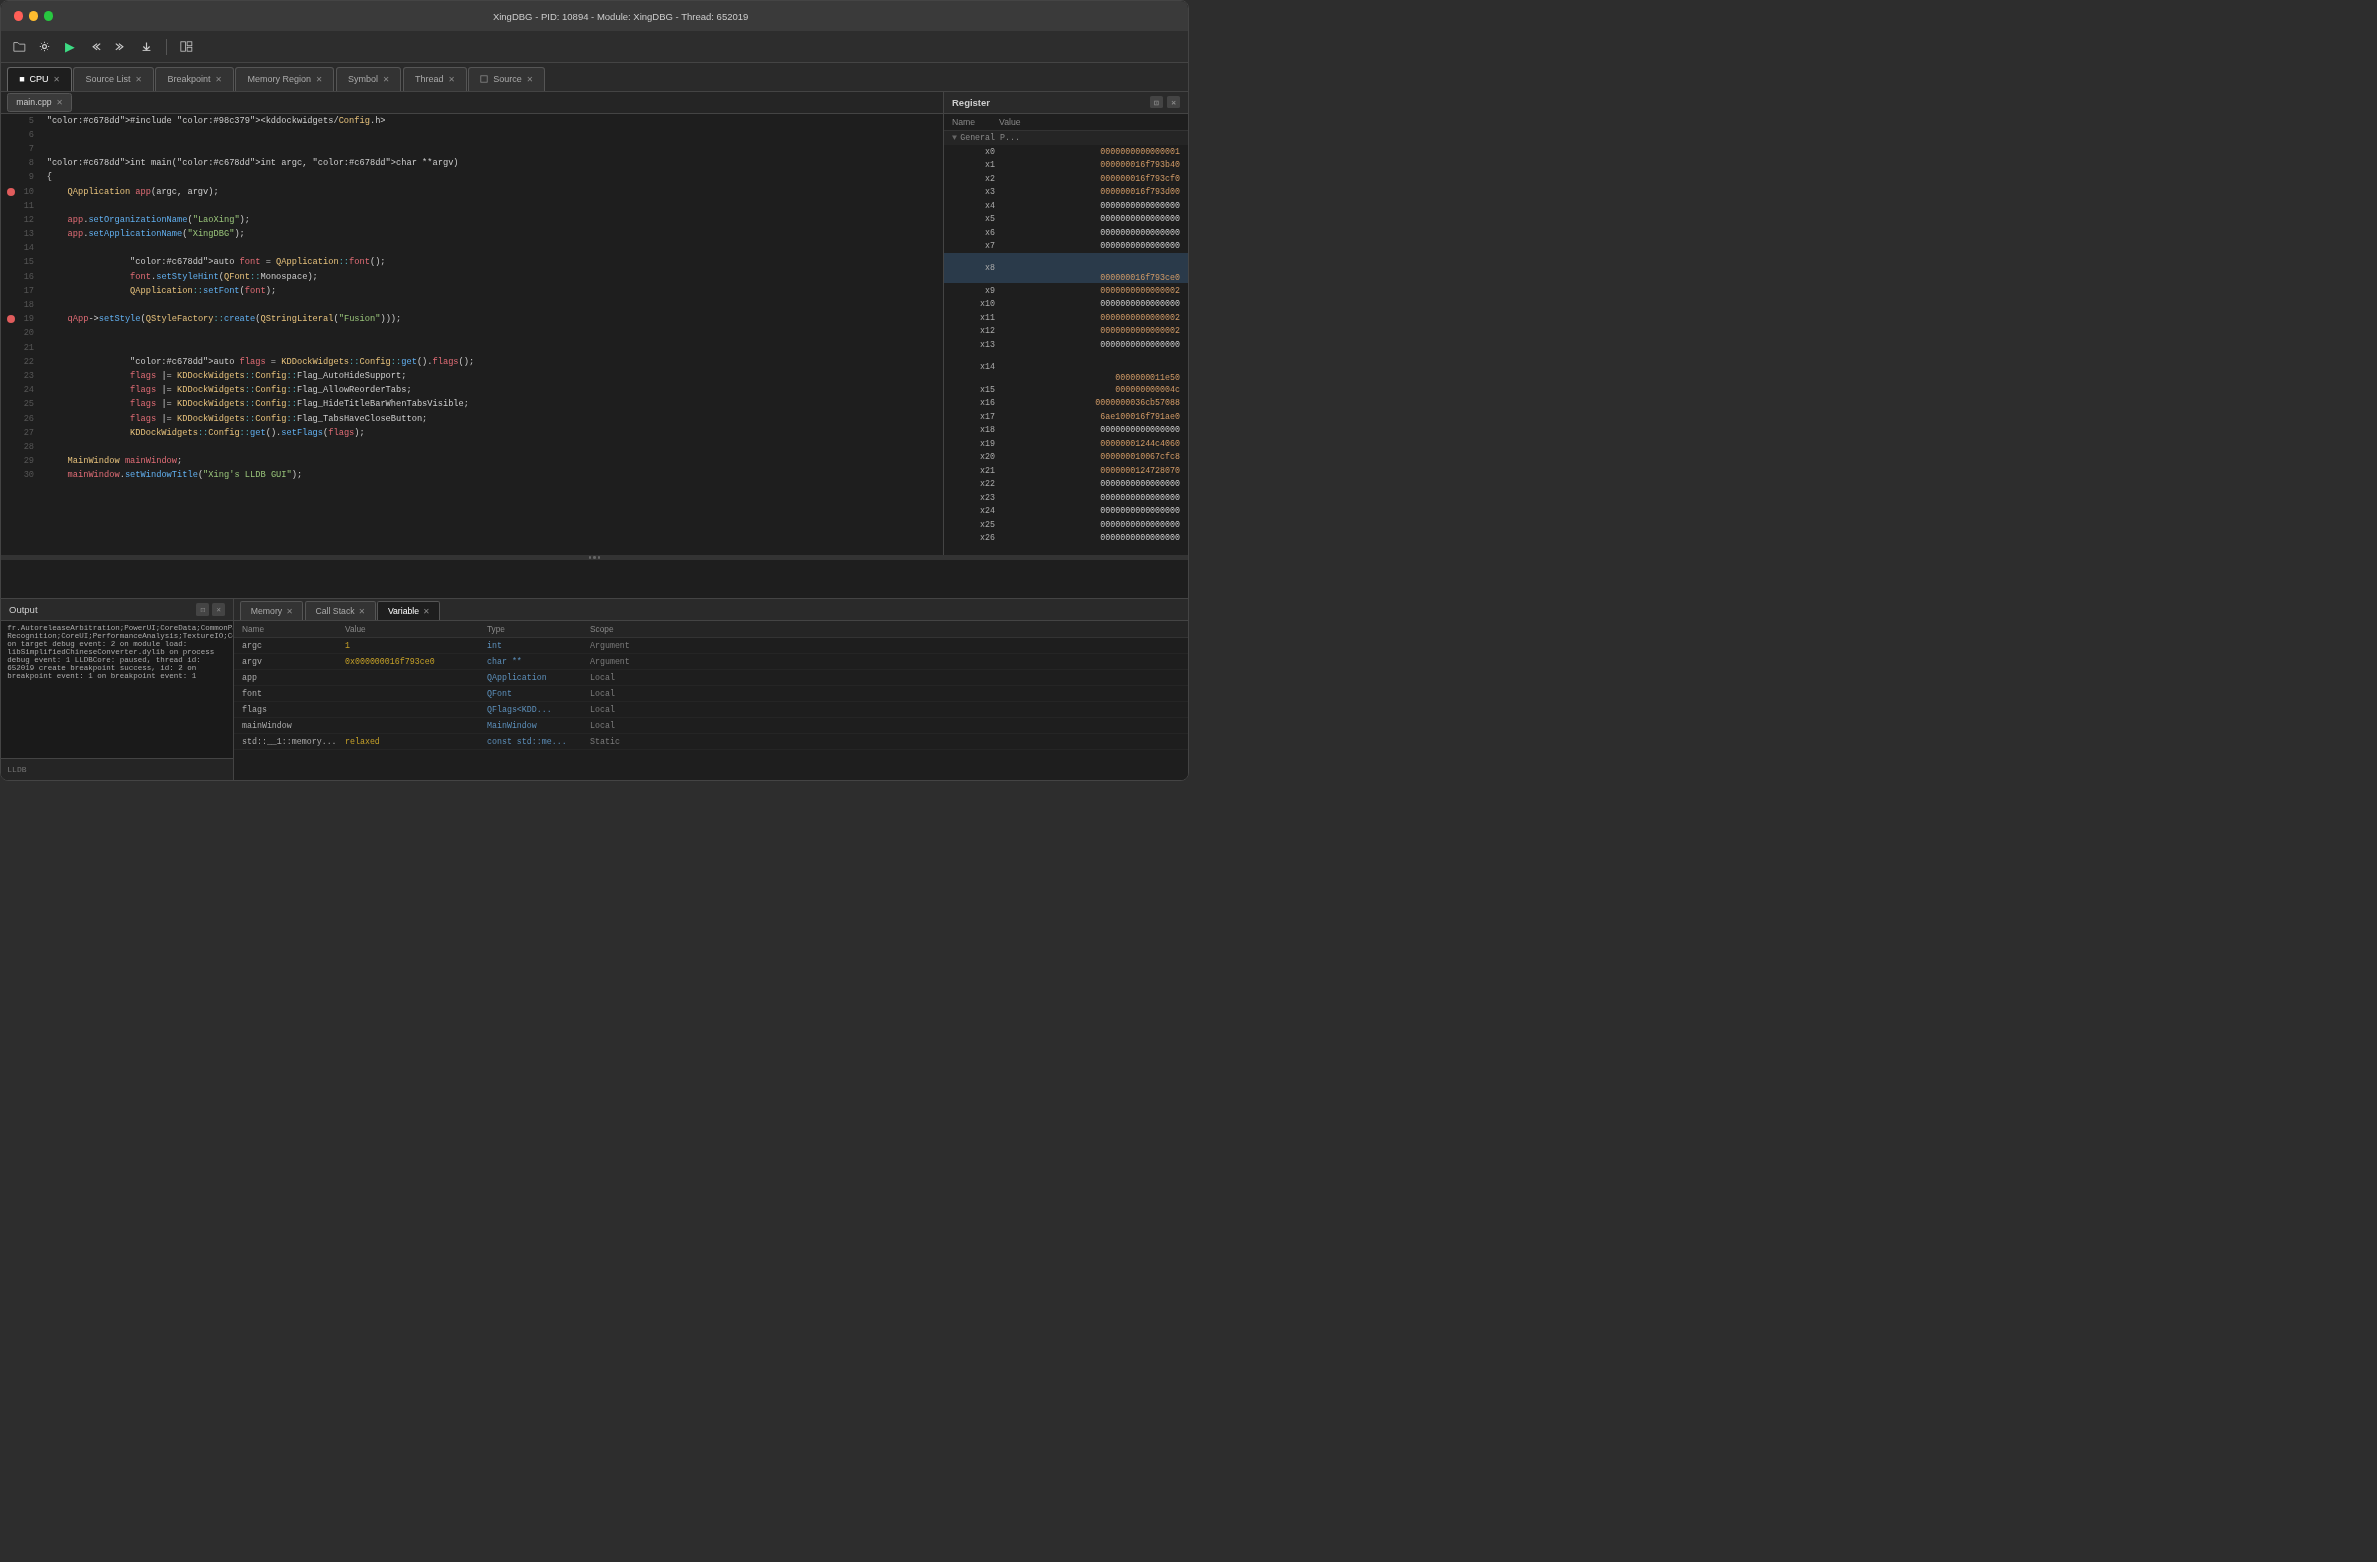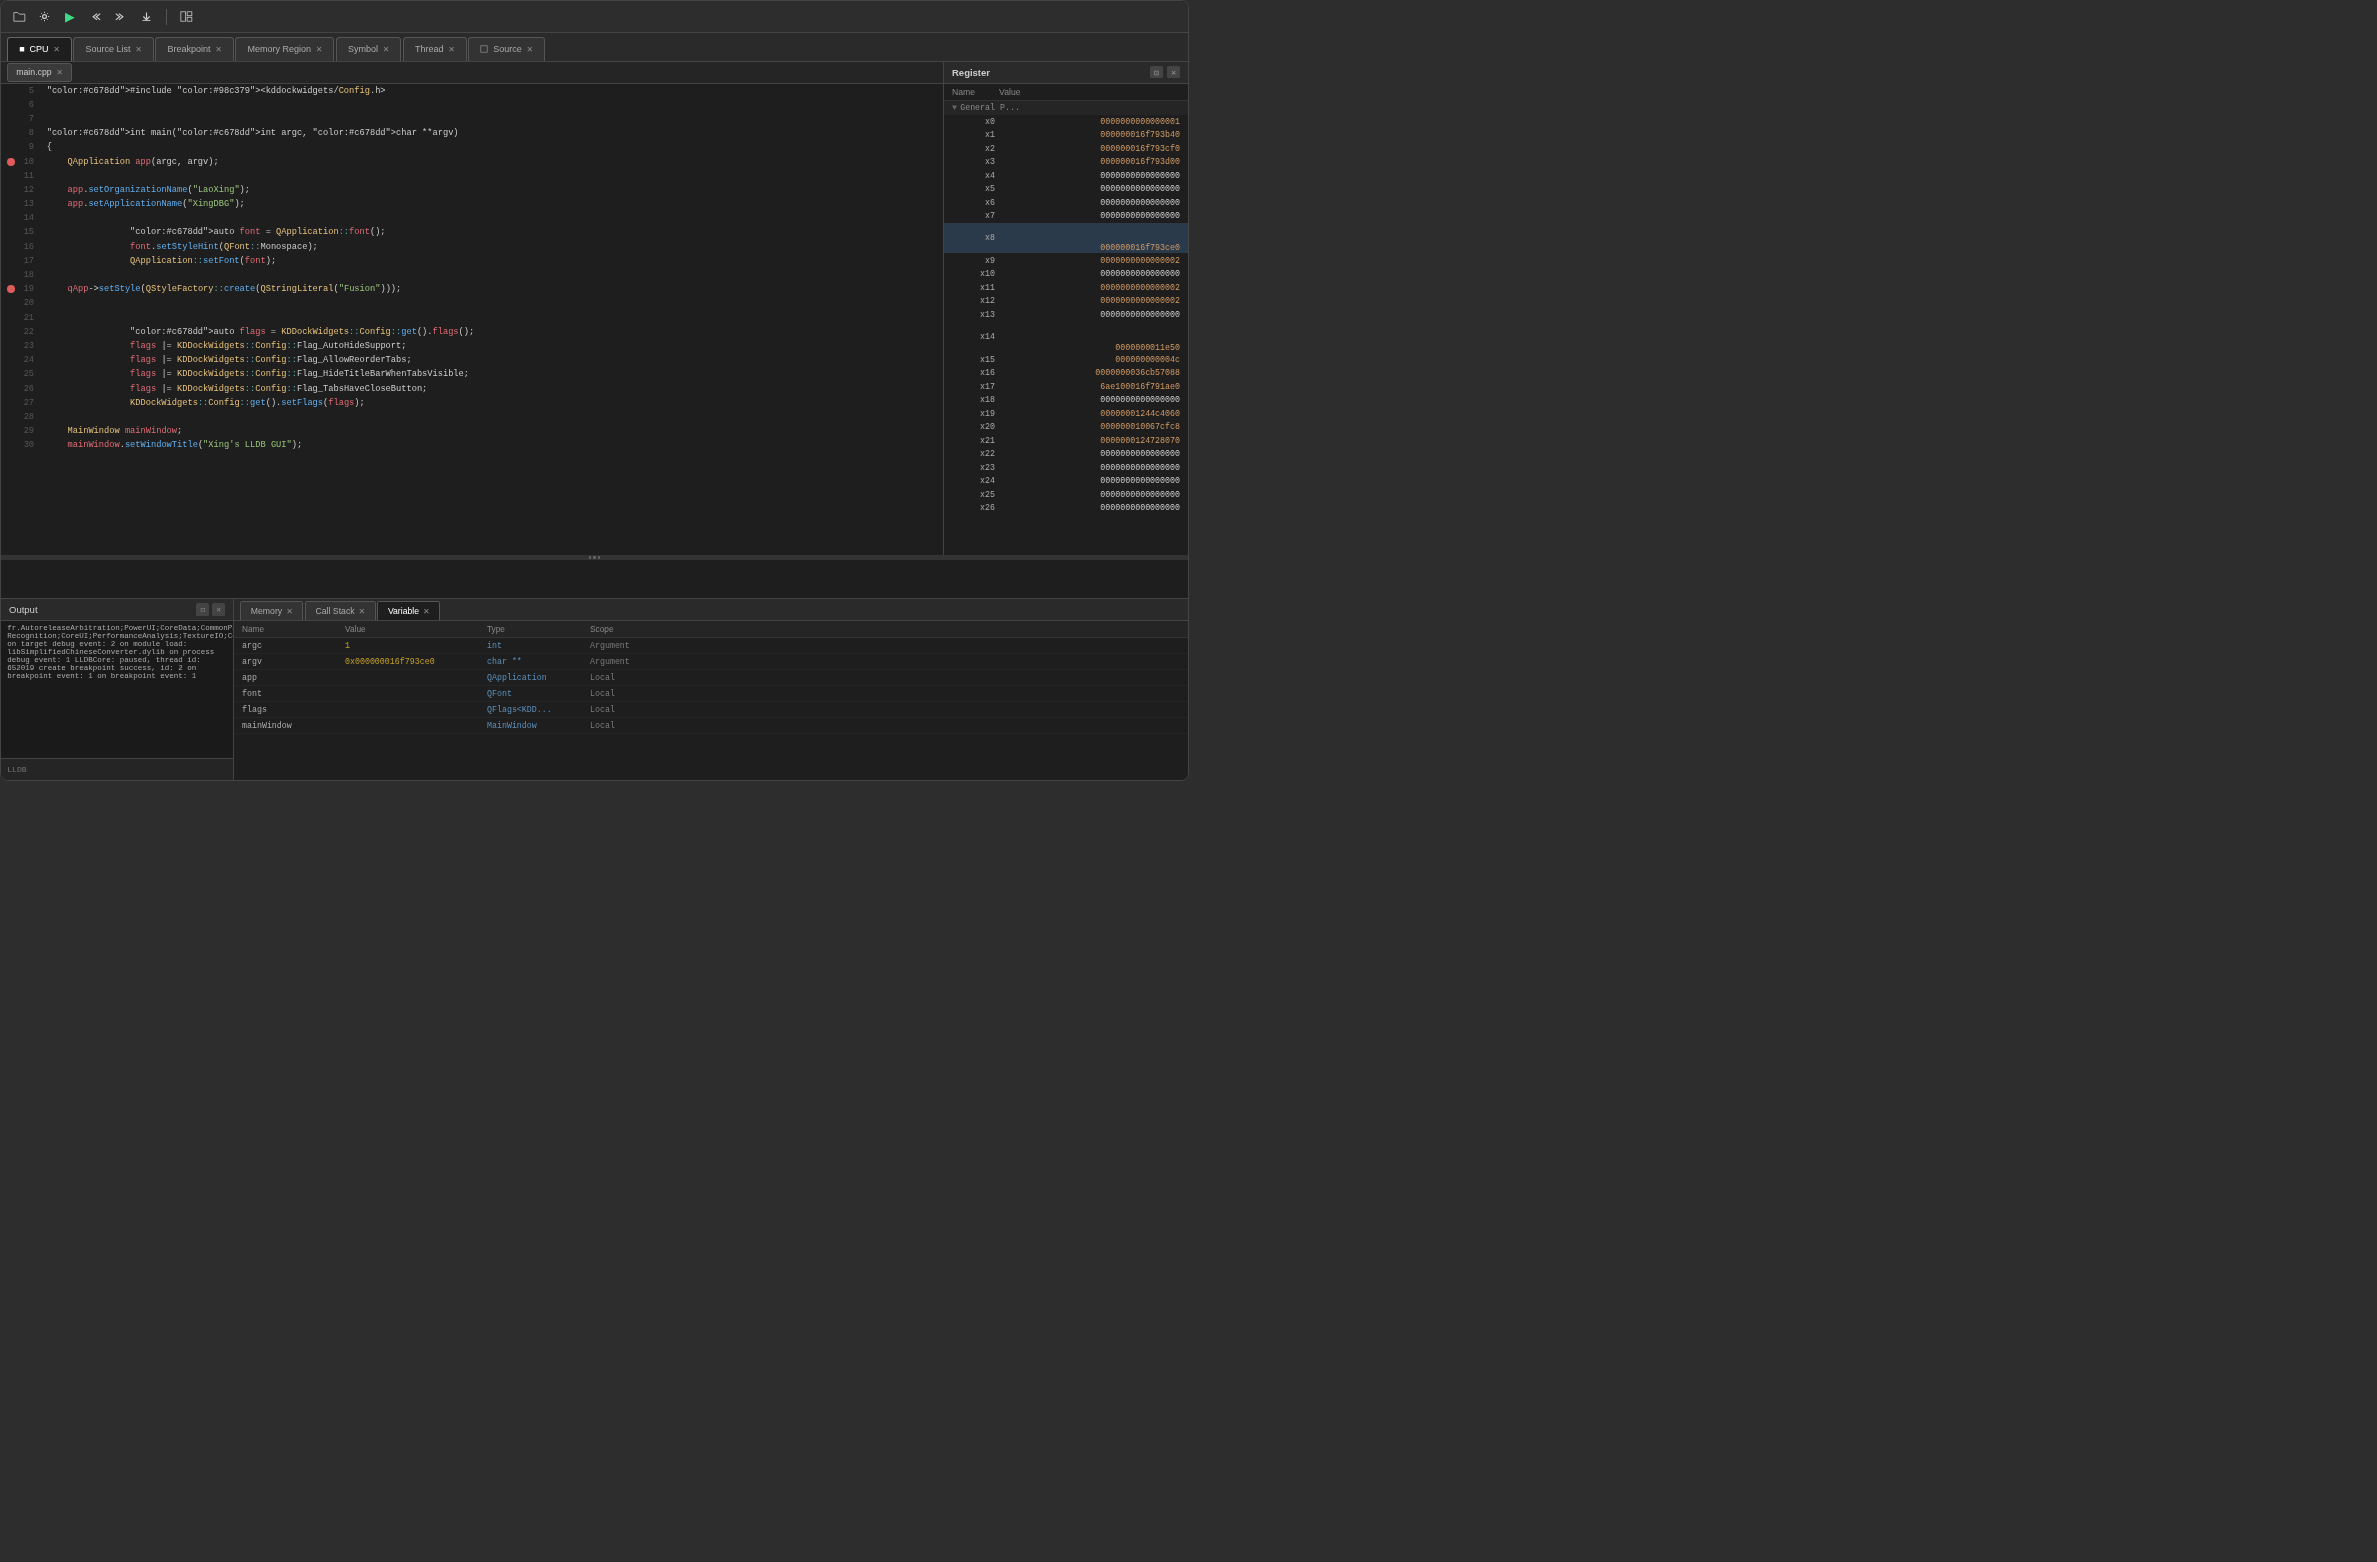--- a/index.html
+++ b/index.html
@@ -413,20 +413,28 @@
       height: 2.4px;
       border-radius: 50%;
       background: #666;
     }
   </style>
 </head>
 <body>
 
 <div class="window">
 
+  <div class="titlebar">
+    <div class="traffic-lights">
+      <div class="traffic-light tl-close"></div>
+      <div class="traffic-light tl-min"></div>
+      <div class="traffic-light tl-max"></div>
+    </div>
+    <div class="title-text">XingDBG - PID: 10894 - Module: XingDBG - Thread: 652019</div>
+  </div>
 
   <div class="toolbar">
     <div class="toolbar-btn">
       <svg width="12.7" height="11" viewBox="0 0 16 14" fill="#cccccc">
         <path d="M1 2h5l2 2h7v9H1V2z" stroke="#cccccc" stroke-width="1" fill="none"></path>
       </svg>
     </div>
     <div class="toolbar-btn">
       <svg width="11" height="11" viewBox="0 0 14 14" fill="#cccccc">
         <circle cx="7" cy="7" r="2.5" fill="none" stroke="#cccccc" stroke-width="1.5"></circle>
@@ -858,18 +866,24 @@
               <div class="var-cell-value"></div>
               <div class="var-cell-type">QFlags&lt;KDD...</div>
               <div class="var-cell-scope">Local</div>
             </div>
             <div class="var-row">
               <div class="var-cell-name">mainWindow</div>
               <div class="var-cell-value"></div>
               <div class="var-cell-type">MainWindow</div>
               <div class="var-cell-scope">Local</div>
             </div>
+            <div class="var-row">
+              <div class="var-cell-name">std::__1::memory...</div>
+              <div class="var-cell-value">relaxed</div>
+              <div class="var-cell-type">const std::me...</div>
+              <div class="var-cell-scope">Static</div>
+            </div>
           </div>
       </div>
     </div>
   </div>
 </div>
 
 
 </body></html>

